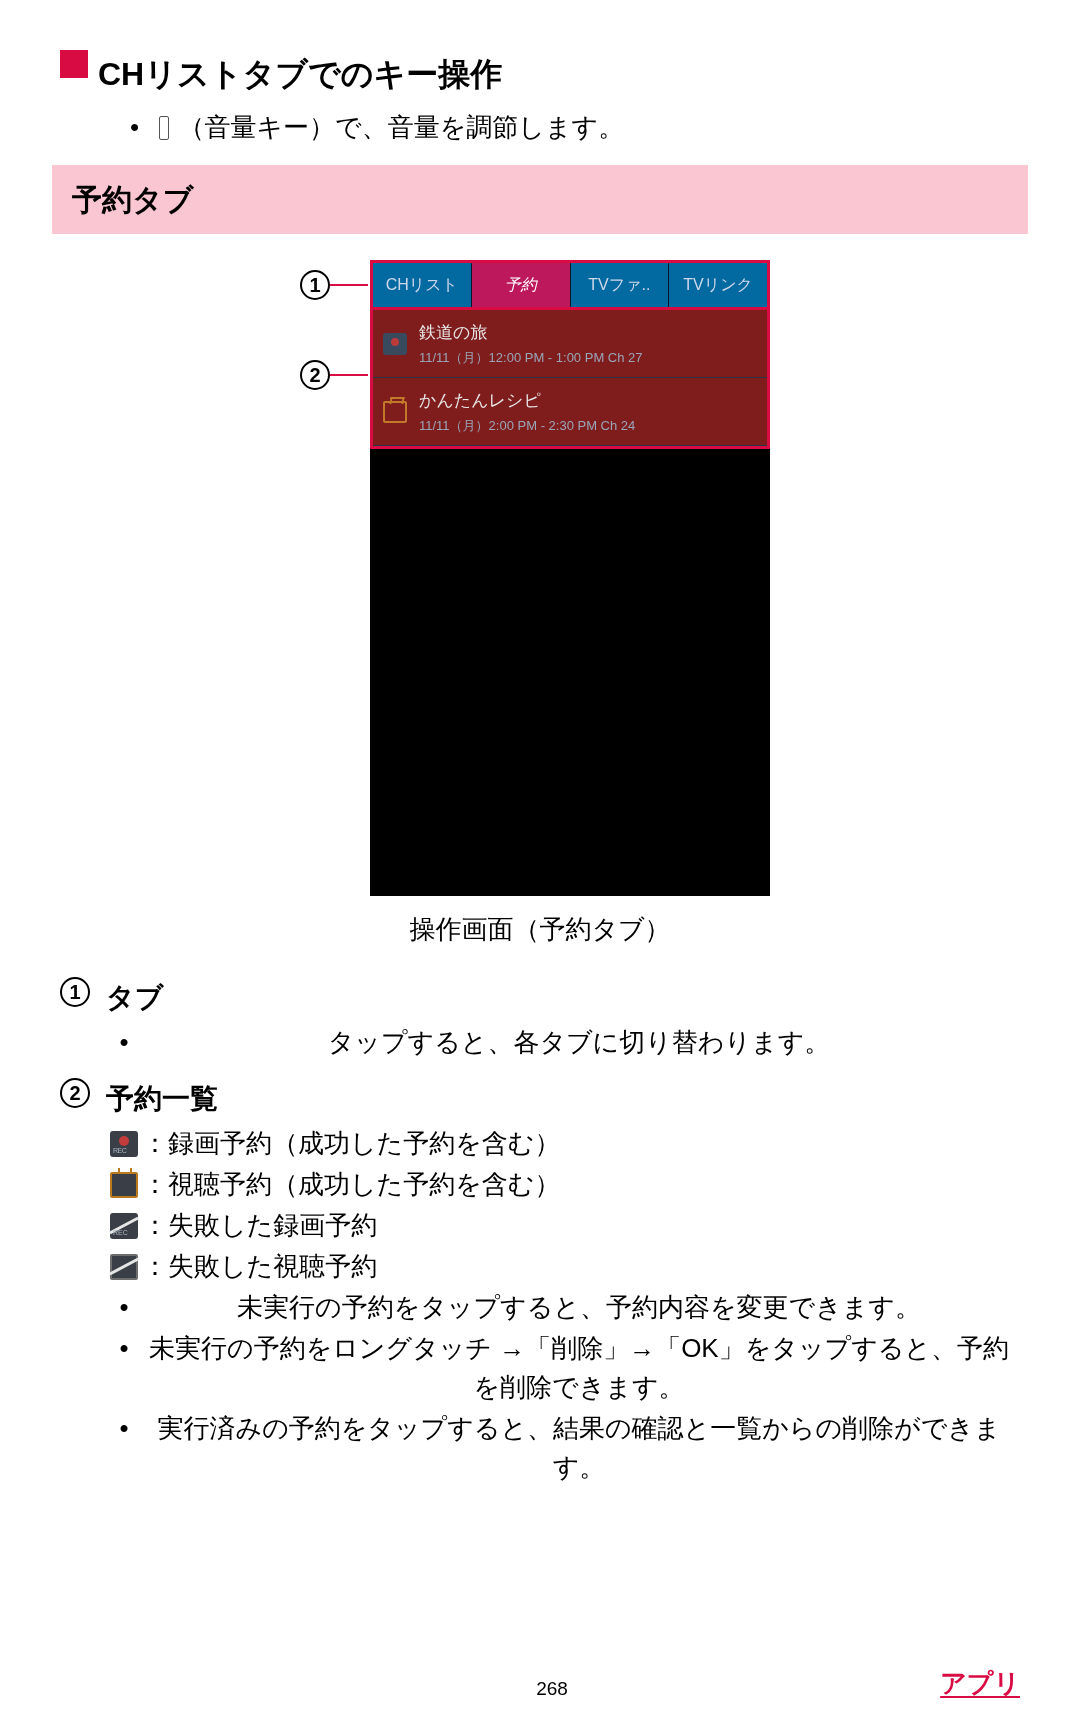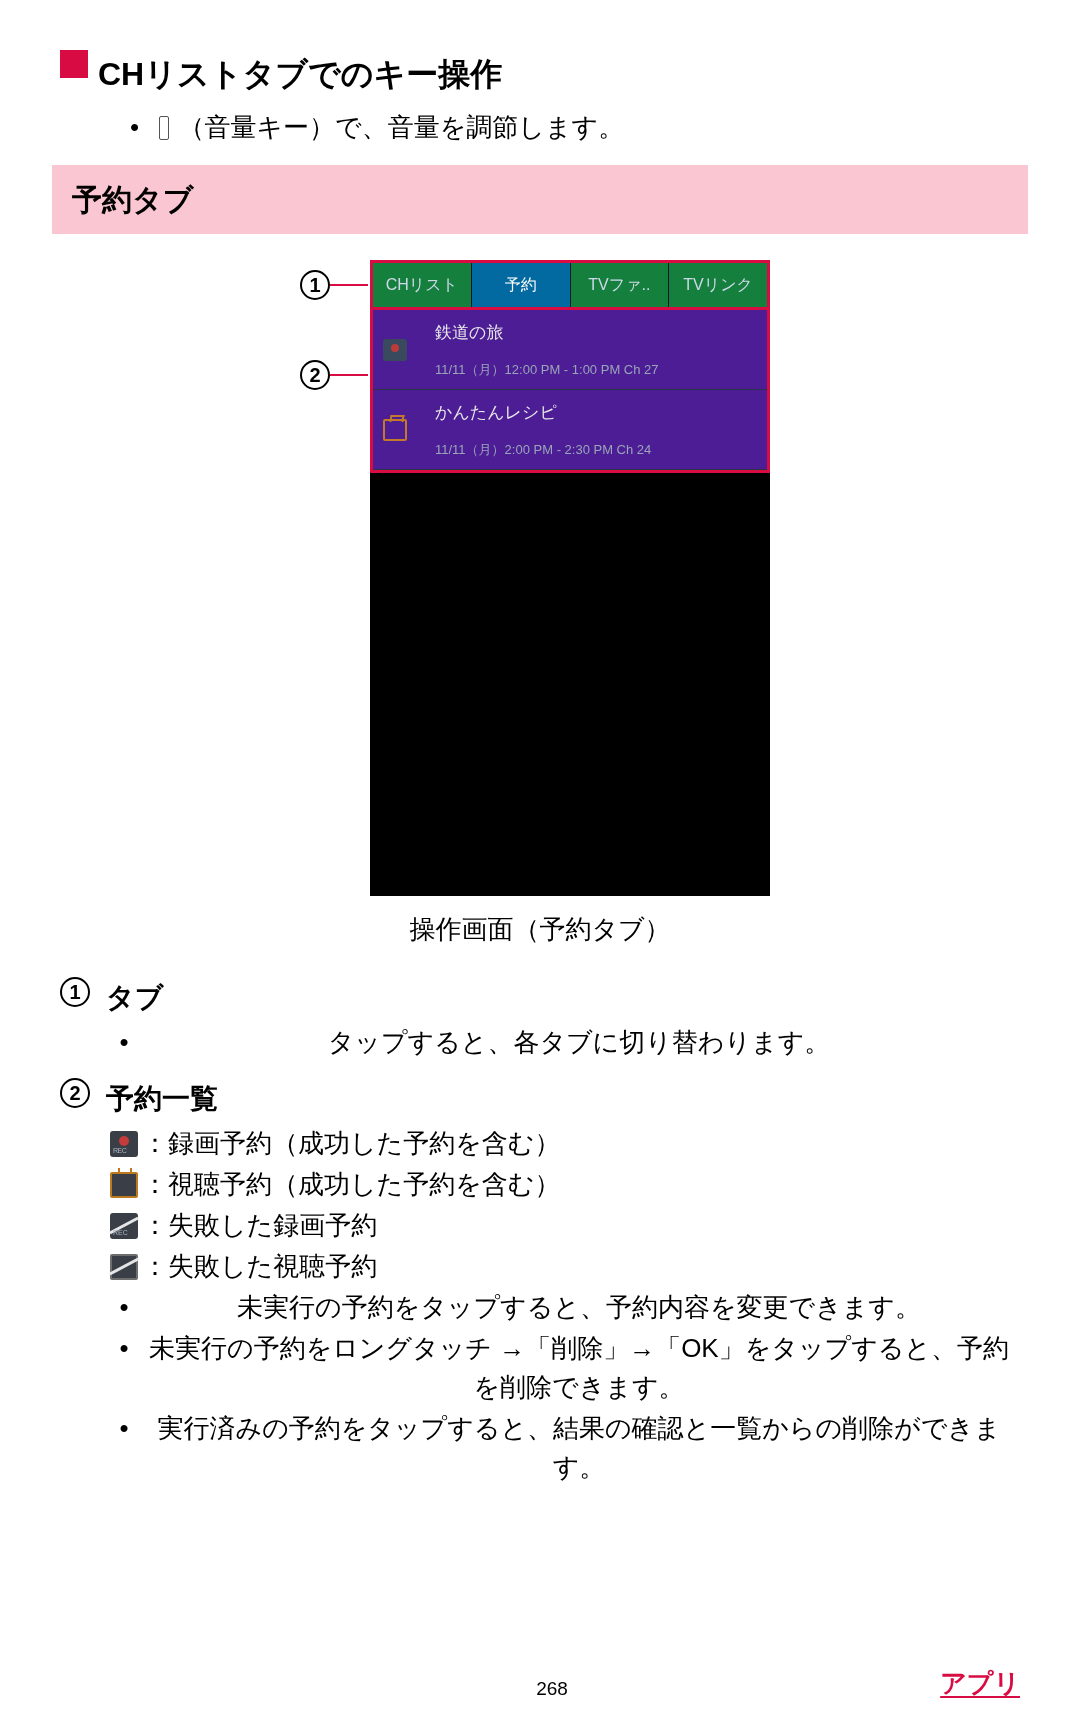--- a/index.html
+++ b/index.html
@@ -102,39 +102,38 @@
     border: 3px solid #d80c43;
     height: 50px;
   }
   .tab {
     flex: 1;
     display: flex;
     align-items: center;
     justify-content: center;
     font-size: 16px;
     color: #cfd8ea;
-    background: #15803d;
+    background: #0369a1;
     border-right: 1px solid #0c1628;
     white-space: nowrap;
     overflow: hidden;
   }
   .tab:last-child { border-right: none; }
-  .tab.active { background: #0369a1; color: #fff; }
+  .tab.active { background: #be185d; color: #fff; font-style: italic; }
 
   .list-box {
     border: 3px solid #d80c43;
     border-top: none;
   }
   .list-item {
     display: flex;
     align-items: center;
     padding: 10px 10px;
     border-bottom: 1px solid #2a3445;
-    background: #4c1d95;
-    gap: 16px;
+    background: #7f1d1d;
   }
   .li-icon {
     width: 24px;
     height: 22px;
     margin-right: 12px;
     flex: 0 0 auto;
   }
   .li-icon.rec {
     background: #3a4a5e;
     border-radius: 3px;
@@ -158,21 +157,21 @@
     position: absolute;
     top: -6px; left: 5px;
     width: 10px; height: 5px;
     border-top: 2px solid #c27a2a;
     border-left: 2px solid #c27a2a;
     border-right: 2px solid #c27a2a;
     transform: skewX(-10deg);
   }
   .li-text { display: flex; flex-direction: column; }
   .li-title { color: #e8e8e8; font-size: 17px; }
-  .li-sub { color: #9aa5b8; font-size: 13px; margin-top: 14px; }
+  .li-sub { color: #9aa5b8; font-size: 13px; margin-top: 2px; }
 
   .caption {
     text-align: center;
     font-size: 26px;
     margin-bottom: 28px;
   }
 
   
   .desc-row {
     display: flex;

